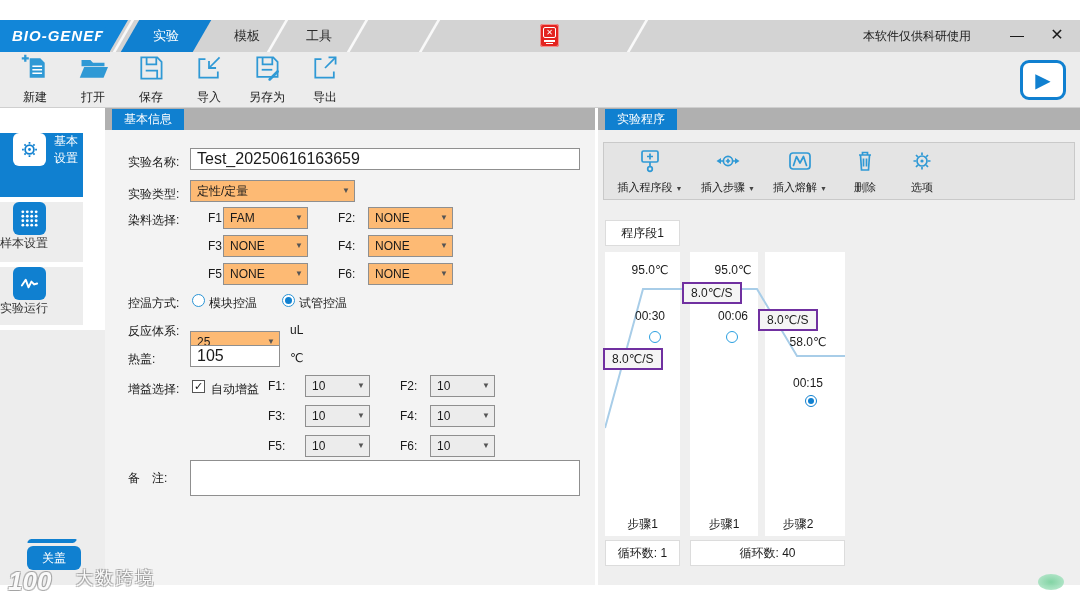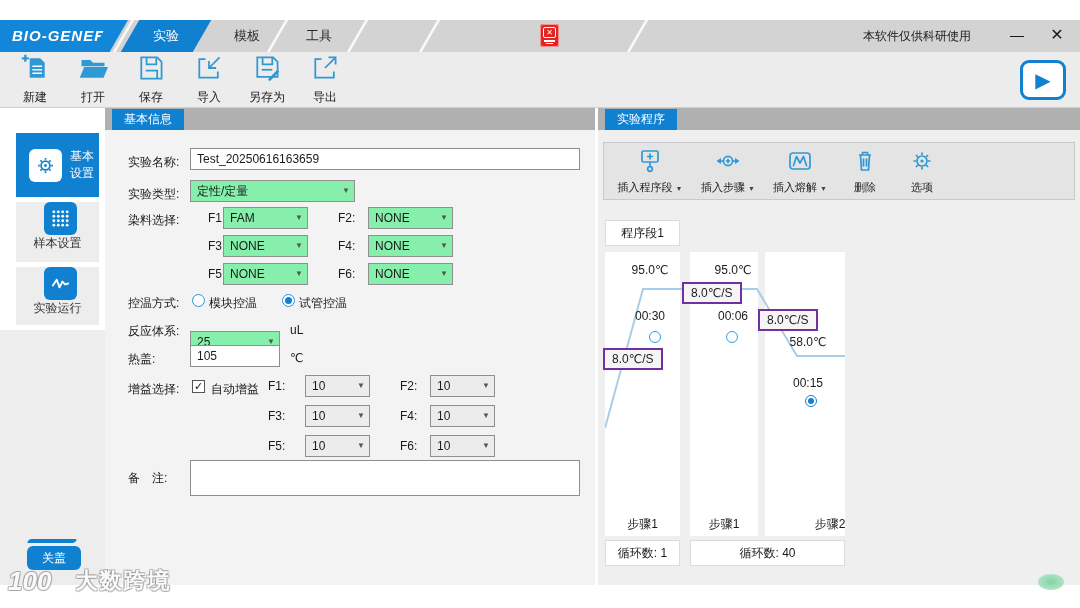--- a/index.html
+++ b/index.html
@@ -40,43 +40,43 @@
              border-radius:9px; background:#fff; color:#1080d0; font-size:20px; text-align:center; line-height:34px; }
 
   
   .panel { position:absolute; top:108px; height:477px; }
   .tabstrip { position:absolute; left:0; top:0; width:100%; height:22px; background:#b0b0b0; }
   .ptab { position:absolute; left:7px; top:1px; height:21px; padding:0 12px; background:#1080d0; color:#fff;
           font-size:12px; line-height:21px; }
 
   
   .sidebar { position:absolute; left:0; top:108px; width:105px; height:477px; background:#fff; }
-  .si { position:absolute; left:16px; width:83px; display:flex; align-items:center; }
+  .si { position:absolute; left:0; width:83px; display:flex; }
   .si .ibox { width:33px; height:33px; border-radius:6px; margin-left:13px; margin-right:8px;
               display:flex; align-items:center; justify-content:center; flex:0 0 auto; }
   .si .silabel { font-size:12px; }
   .si.active { background:#1080d0; }
   .si.active .ibox { background:#fff; color:#1080d0; }
   .si.active .silabel { color:#fff; }
   .si.idle { background:#ededed;flex-direction:column; }
   .si.idle .ibox { background:#1080d0; color:#fff; }
   .si.idle .silabel { color:#333; }
   .ibox svg { width:21px; height:21px; }
   .side-fill { position:absolute; left:0; top:222px; width:105px; height:255px; background:#ededed; }
   .lidbtn { position:absolute; left:27px; top:438px; width:54px; height:24px; background:#1080d0; border:none;
             border-radius:6px; color:#fff; font-size:12px; }
   .lidbtn::before { content:""; position:absolute; left:1px; top:-7px; width:48px; height:4px; background:#1080d0;
                     border-radius:2px; transform:skewX(-35deg); }
 
   
   .formpanel { left:105px; width:490px; background:#f3f3f3; }
   .flabel { position:absolute; font-size:12px; color:#1a1a1a; white-space:nowrap; }
-  .tinput { position:absolute; height:22px; background:#fff; border:1px solid #8f8f8f; font-size:12px;
+  .tinput { position:absolute; height:22px; background:#fff; border:1px solid #8f8f8f; font-size:16px;
             padding:0 6px; line-height:20px; color:#1a1a1a; overflow:hidden; white-space:nowrap; }
-  .dd { position:absolute; height:22px; background:#86efac; border:1px solid #8f8f8f; font-size:12px; }
+  .dd { position:absolute; height:22px; background:#fdba74; border:1px solid #8f8f8f; font-size:12px; }
   .dd .dd-val { position:absolute; left:6px; top:0; line-height:20px; color:#1a1a1a; }
   .dd .dd-arrow { position:absolute; right:4px; top:0; line-height:20px; font-size:8px; color:#555; }
   .dd.dim { background:#ececec; }
   .radio { position:absolute; width:13px; height:13px; border:1.5px solid #2a94d5; border-radius:50%; background:#fff; }
   .radio.sel::after { content:""; position:absolute; inset:2px; background:#1080d0; border-radius:50%; }
   .cbox { position:absolute; width:13px; height:13px; border:1.2px solid #555; background:#fff; font-size:11px;
           line-height:11px; text-align:center; color:#111; font-weight:bold; }
   .remark { position:absolute; left:85px; top:352px; width:390px; height:36px; background:#fff; border:1px solid #8f8f8f; }
 
   
@@ -100,21 +100,21 @@
   .pradio.sel { border-color:#1080d0; }
   .pradio.sel::after { content:""; position:absolute; inset:2px; background:#1080d0; border-radius:50%; }
 
   
   .bottom-strip { position:absolute; left:0; top:585px; width:1080px; height:23px; background:#fff; }
   .watermark { position:absolute; left:8px; top:566px; display:flex; gap:24px; z-index:5;
                color:rgba(255,255,255,.95);
                text-shadow:-1px -1px 0 rgba(140,140,140,.55), 1px -1px 0 rgba(140,140,140,.55),
                            -1px 1px 0 rgba(140,140,140,.55), 1px 1px 0 rgba(140,140,140,.55); }
   .wm-logo { font-size:26px; font-weight:bold; font-style:italic; }
-  .wm-text { font-size:22px; font-weight:bold; letter-spacing:2px; }
+  .wm-text { font-size:18px; font-weight:normal; letter-spacing:2px; }
   .green-dot { position:absolute; left:1038px; top:574px; width:26px; height:16px; border-radius:50%;
                background:radial-gradient(#6fcf97,#b7e8cd); opacity:.85; z-index:4; }
 </style>
 </head>
 <body>
 
 <div class="window">
 
   <div class="titlebar">
     <div class="logo">
@@ -417,21 +417,21 @@
     <span class="plbl" style="left:113px;top:201px;width:44px">00:06</span>
     <span class="pradio" style="left:128px;top:223px"></span>
 
     <div class="ramp" style="left:160px;top:201px">8.0℃/S</div>
     <span class="plbl" style="left:185px;top:227px;width:50px">58.0℃</span>
     <span class="plbl" style="left:190px;top:268px;width:40px">00:15</span>
     <span class="pradio sel" style="left:207px;top:287px"></span>
 
     <span class="step-name" style="left:7px;width:75px">步骤1</span>
     <span class="step-name" style="left:92px;width:68px">步骤1</span>
-    <span class="step-name" style="left:182px;width:100px">步骤2</span>
+    <span class="step-name" style="left:150px;width:100px">步骤2</span>
 
     <div class="cyc-box" style="left:7px;top:432px;width:75px">
       <span>循环数:</span> <span>1</span>
     </div>
     <div class="cyc-box" style="left:92px;top:432px;width:155px">
       <span>循环数:</span> <span>40</span>
     </div>
   </div>
 
   <div class="green-dot"></div>

